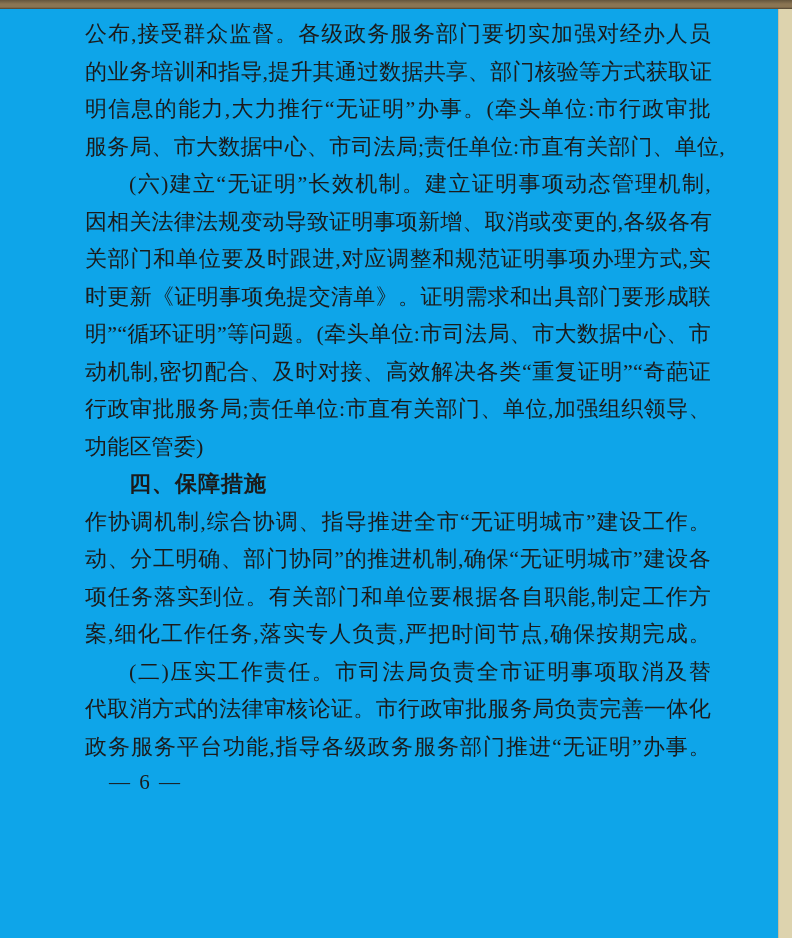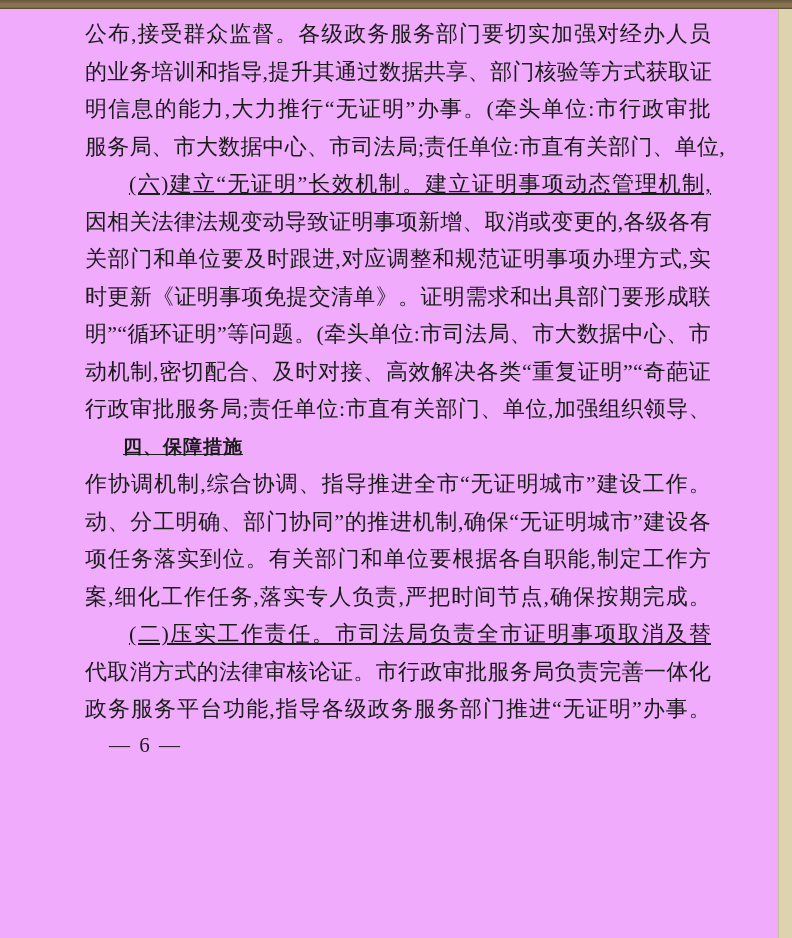--- a/index.html
+++ b/index.html
@@ -1,20 +1,20 @@
 <!DOCTYPE html>
 <html><head>
 <meta charset="utf-8">
 <style>
   html, body { margin: 0; padding: 0; background: #ffffff; }
   .page {
     position: relative;
     width: 792px;
     height: 938px;
-    background: #f0abfc;
+    background: #0ea5e9;
     overflow: hidden;
     color: #1b1b1b;
   }
   .scan-edge-top {
     position: absolute;
     top: 0; left: 0; right: 0;
     height: 9px;
     background: linear-gradient(#64553c 0%, #8a7553 45%, #8a7553 78%, #4f4330 100%);
     z-index: 3;
   }
@@ -36,25 +36,25 @@
     height: 37.5px;
     line-height: 37.5px;
     font-size: 22px;
     font-family: "Liberation Serif", "DejaVu Serif", serif;
     text-align: justify;
     text-align-last: justify;
     white-space: nowrap;
     letter-spacing: 0.2px;
   }
   .line.end { text-align-last: left; }
-  .line.ind { text-indent: 2em; text-decoration: underline; }
+  .line.ind { text-indent: 2em; }
   .line.heading {
     font-family: "DejaVu Sans", "Liberation Sans", sans-serif;
     font-weight: bold;
-    font-size: 19px;
+    font-size: 22px;
     letter-spacing: 1px;
   }
   .page-number {
     margin-top: 5px;
     padding-left: 24px;
     font-size: 21px;
     letter-spacing: 2px;
     font-family: "Liberation Serif", "DejaVu Serif", serif;
     text-align: left;
     text-align-last: left;
@@ -72,20 +72,21 @@
     <div class="line">的业务培训和指导,提升其通过数据共享、部门核验等方式获取证</div>
     <div class="line">明信息的能力,大力推行“无证明”办事。(牵头单位:市行政审批</div>
     <div class="line">服务局、市大数据中心、市司法局;责任单位:市直有关部门、单位,</div>
     <div class="line ind">(六)建立“无证明”长效机制。建立证明事项动态管理机制,</div>
     <div class="line">因相关法律法规变动导致证明事项新增、取消或变更的,各级各有</div>
     <div class="line">关部门和单位要及时跟进,对应调整和规范证明事项办理方式,实</div>
     <div class="line">时更新《证明事项免提交清单》。证明需求和出具部门要形成联</div>
     <div class="line">明”“循环证明”等问题。(牵头单位:市司法局、市大数据中心、市</div>
     <div class="line">动机制,密切配合、及时对接、高效解决各类“重复证明”“奇葩证</div>
     <div class="line">行政审批服务局;责任单位:市直有关部门、单位,加强组织领导、</div>
+    <div class="line end">功能区管委)</div>
     <div class="line ind end heading">四、保障措施</div>
     <div class="line">作协调机制,综合协调、指导推进全市“无证明城市”建设工作。</div>
     <div class="line">动、分工明确、部门协同”的推进机制,确保“无证明城市”建设各</div>
     <div class="line">项任务落实到位。有关部门和单位要根据各自职能,制定工作方</div>
     <div class="line">案,细化工作任务,落实专人负责,严把时间节点,确保按期完成。</div>
     <div class="line ind">(二)压实工作责任。市司法局负责全市证明事项取消及替</div>
     <div class="line">代取消方式的法律审核论证。市行政审批服务局负责完善一体化</div>
     <div class="line">政务服务平台功能,指导各级政务服务部门推进“无证明”办事。</div>
     <div class="page-number">— 6 —</div>
   </div>

